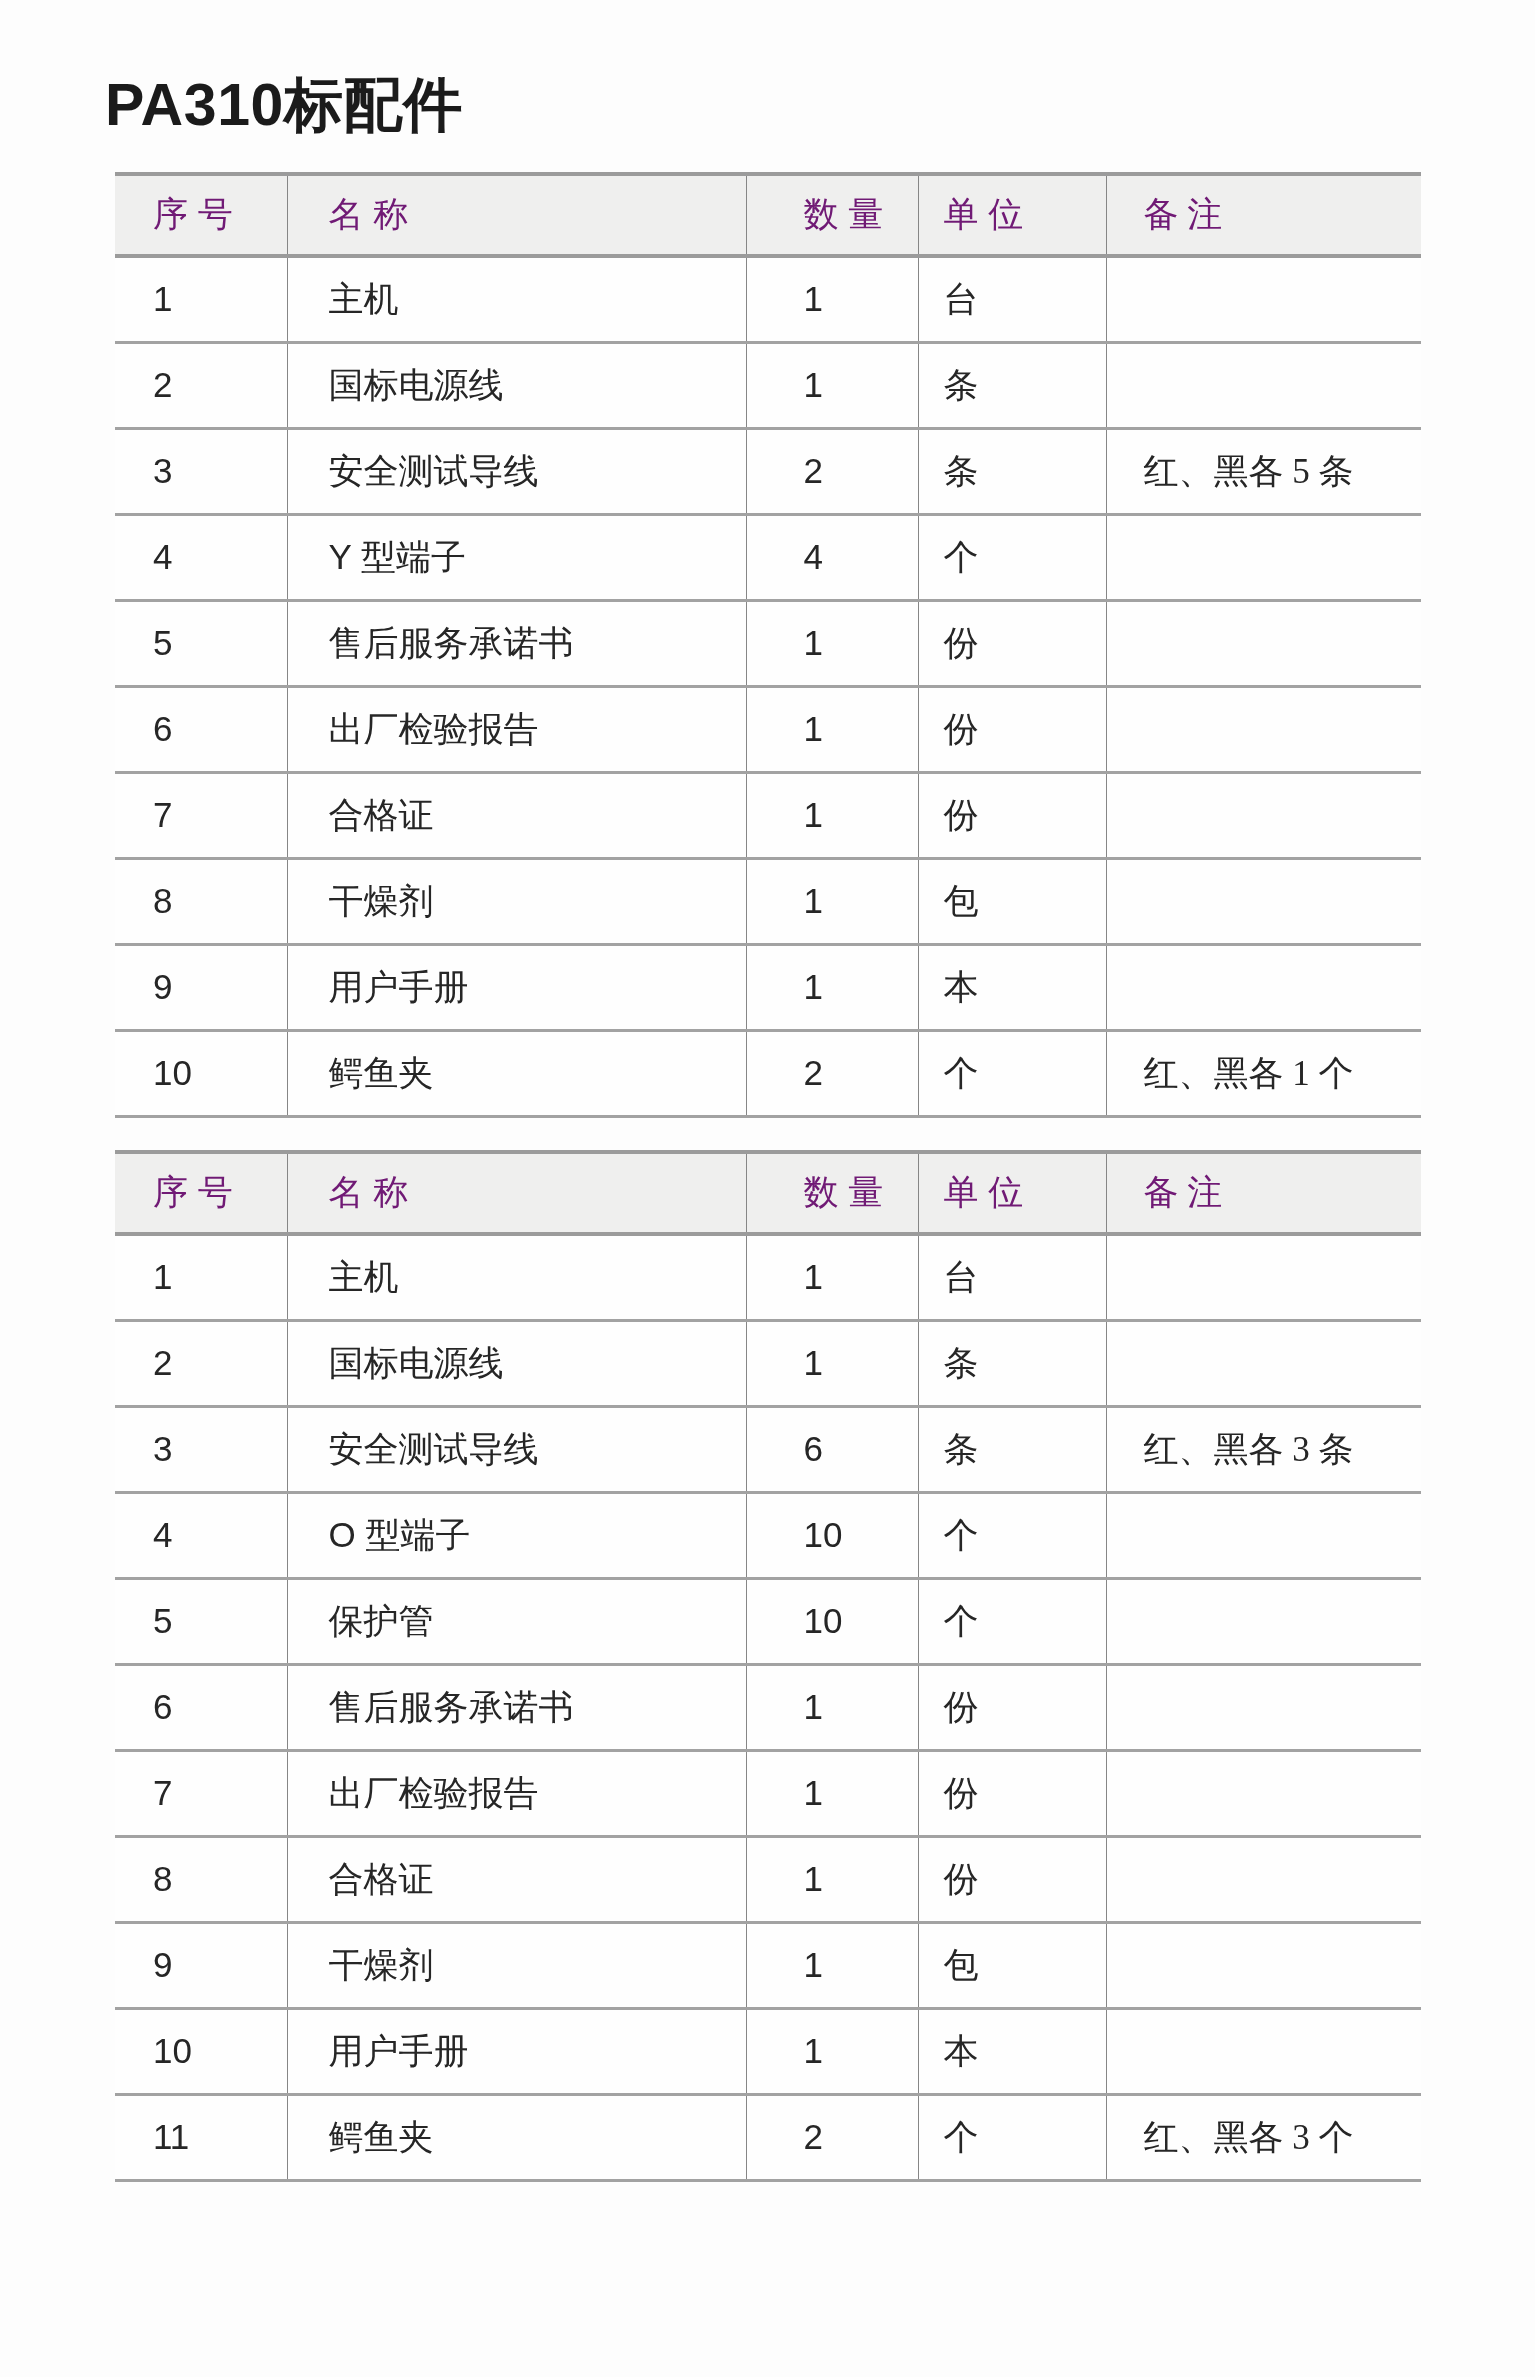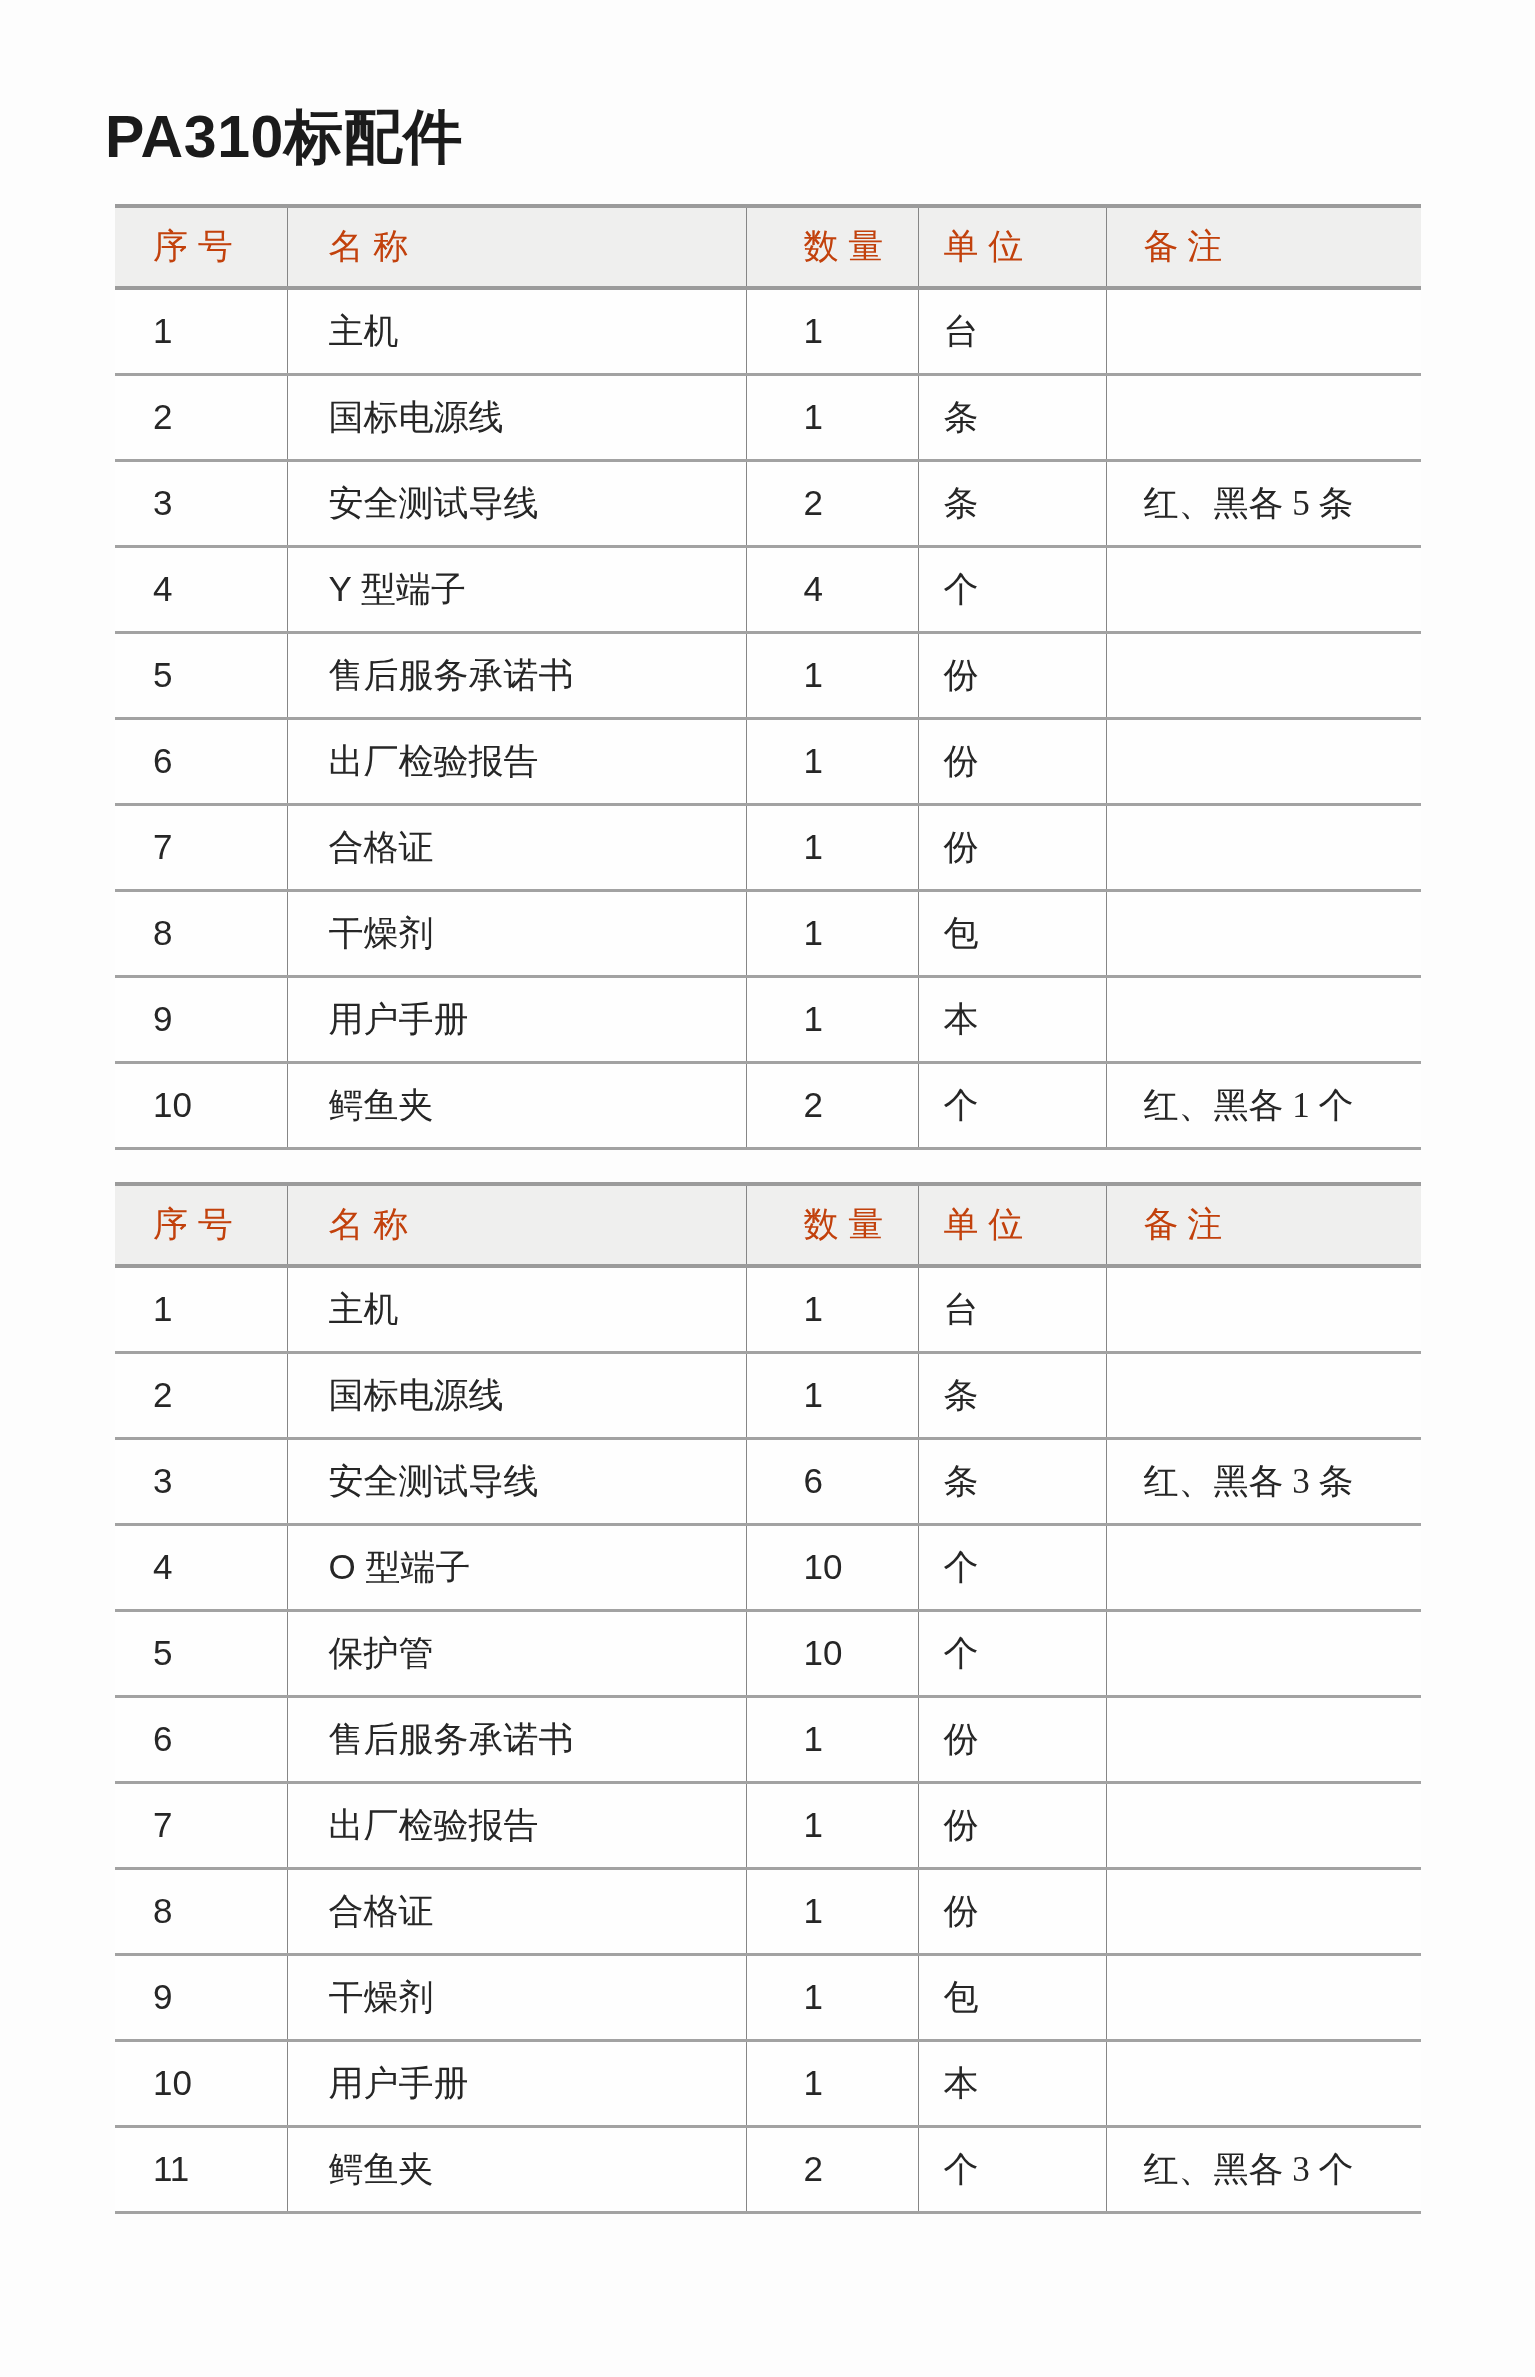--- a/index.html
+++ b/index.html
@@ -14,21 +14,21 @@
     font-family: "Liberation Sans", sans-serif;
     color: #222222;
   }
   .doc {
     position: relative;
     width: 1535px;
     height: 2377px;
   }
   .section-title {
     margin: 0 0 0 105px;
-    padding-top: 104px;
+    padding-top: 72px;
     font-size: 59px;
     line-height: 1.15;
     font-weight: 700;
     color: #1b1b1b;
     letter-spacing: 0.6px;
   }
   .section-title.second {
     padding-top: 155px;
   }
   table.acc-table {
@@ -46,21 +46,21 @@
   col.c-unit   { width: 188px; }
   col.c-remark { width: 315px; }
 
   .acc-table th {
     background: #efefee;
     height: 76px;
     font-weight: 400;
     text-align: left;
     vertical-align: middle;
     border-bottom: 4.3px solid #9b9b9b;
-    color: #c2410c;
+    color: #701a75;
   }
   .acc-table td {
     background: #fefefe;
     height: 81px;
     vertical-align: middle;
     border-bottom: 3.7px solid #a2a2a2;
     color: #262626;
   }
   .acc-table th.v, .acc-table td.v {
     border-right: 1.9px solid #868686;

